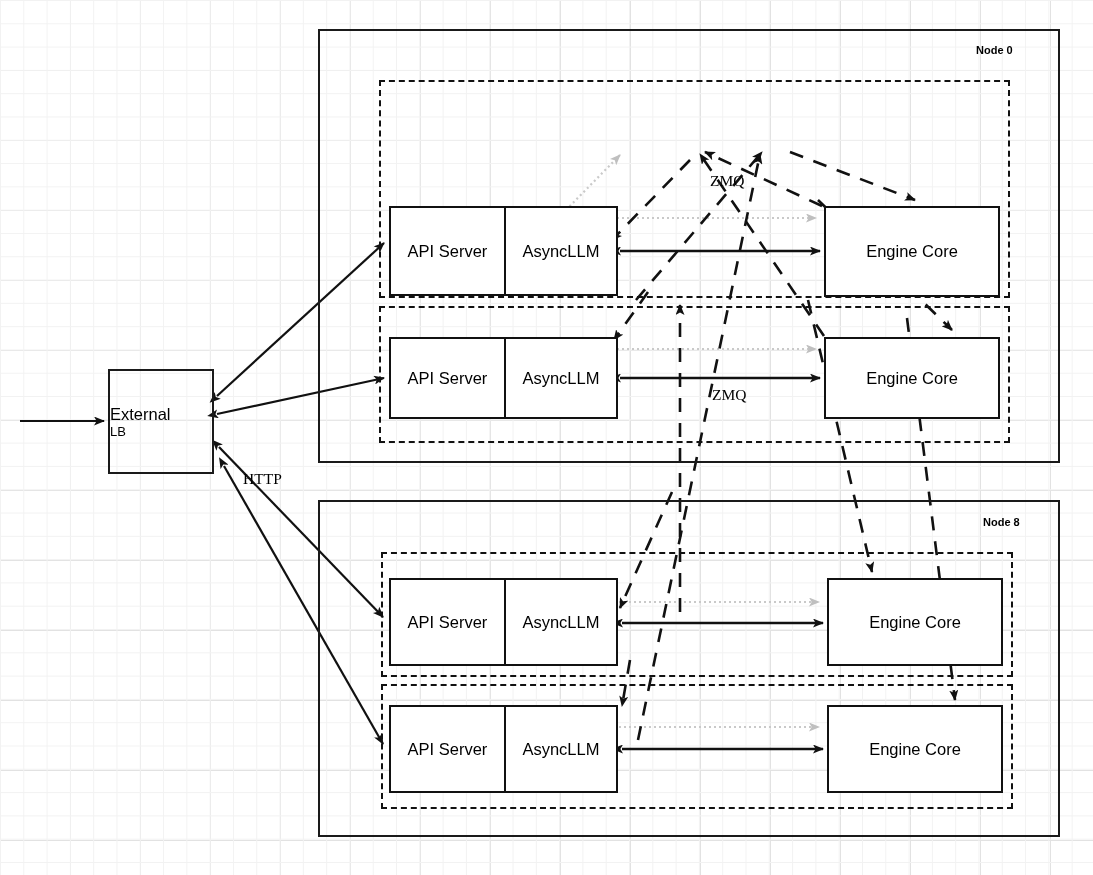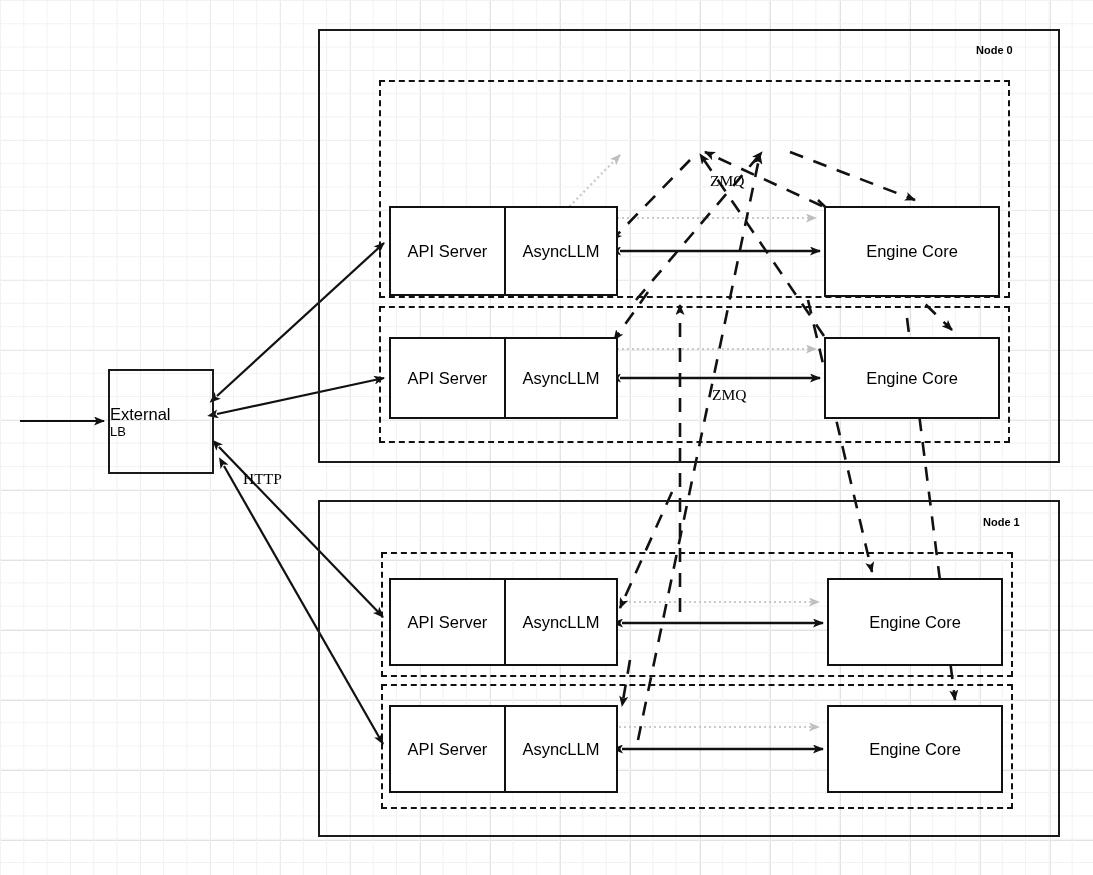--- a/index.html
+++ b/index.html
@@ -211,21 +211,21 @@
   <div class="split-box" style="left:389px;top:337px;width:229px;height:82px;">
     <div class="split-cell">API Server</div>
     <div class="split-cell">AsyncLLM</div>
   </div>
   <div class="solid-box" style="left:824px;top:337px;width:176px;height:82px;">
     <span>Engine Core</span>
   </div>
   <div class="edge-label" style="left:712px;top:386px;">ZMQ</div>
 
   <div class="node-box" style="left:318px;top:500px;width:742px;height:337px;"></div>
-  <div class="node-label" style="left:983px;top:516px;">Node 1</div>
+  <div class="node-label" style="left:983px;top:516px;">Node 8</div>
 
   <div class="dash-group" style="left:381px;top:552px;width:632px;height:125px;"></div>
   <div class="split-box" style="left:389px;top:578px;width:229px;height:88px;">
     <div class="split-cell">API Server</div>
     <div class="split-cell">AsyncLLM</div>
   </div>
   <div class="solid-box" style="left:827px;top:578px;width:176px;height:88px;">
     <span>Engine Core</span>
   </div>
 

